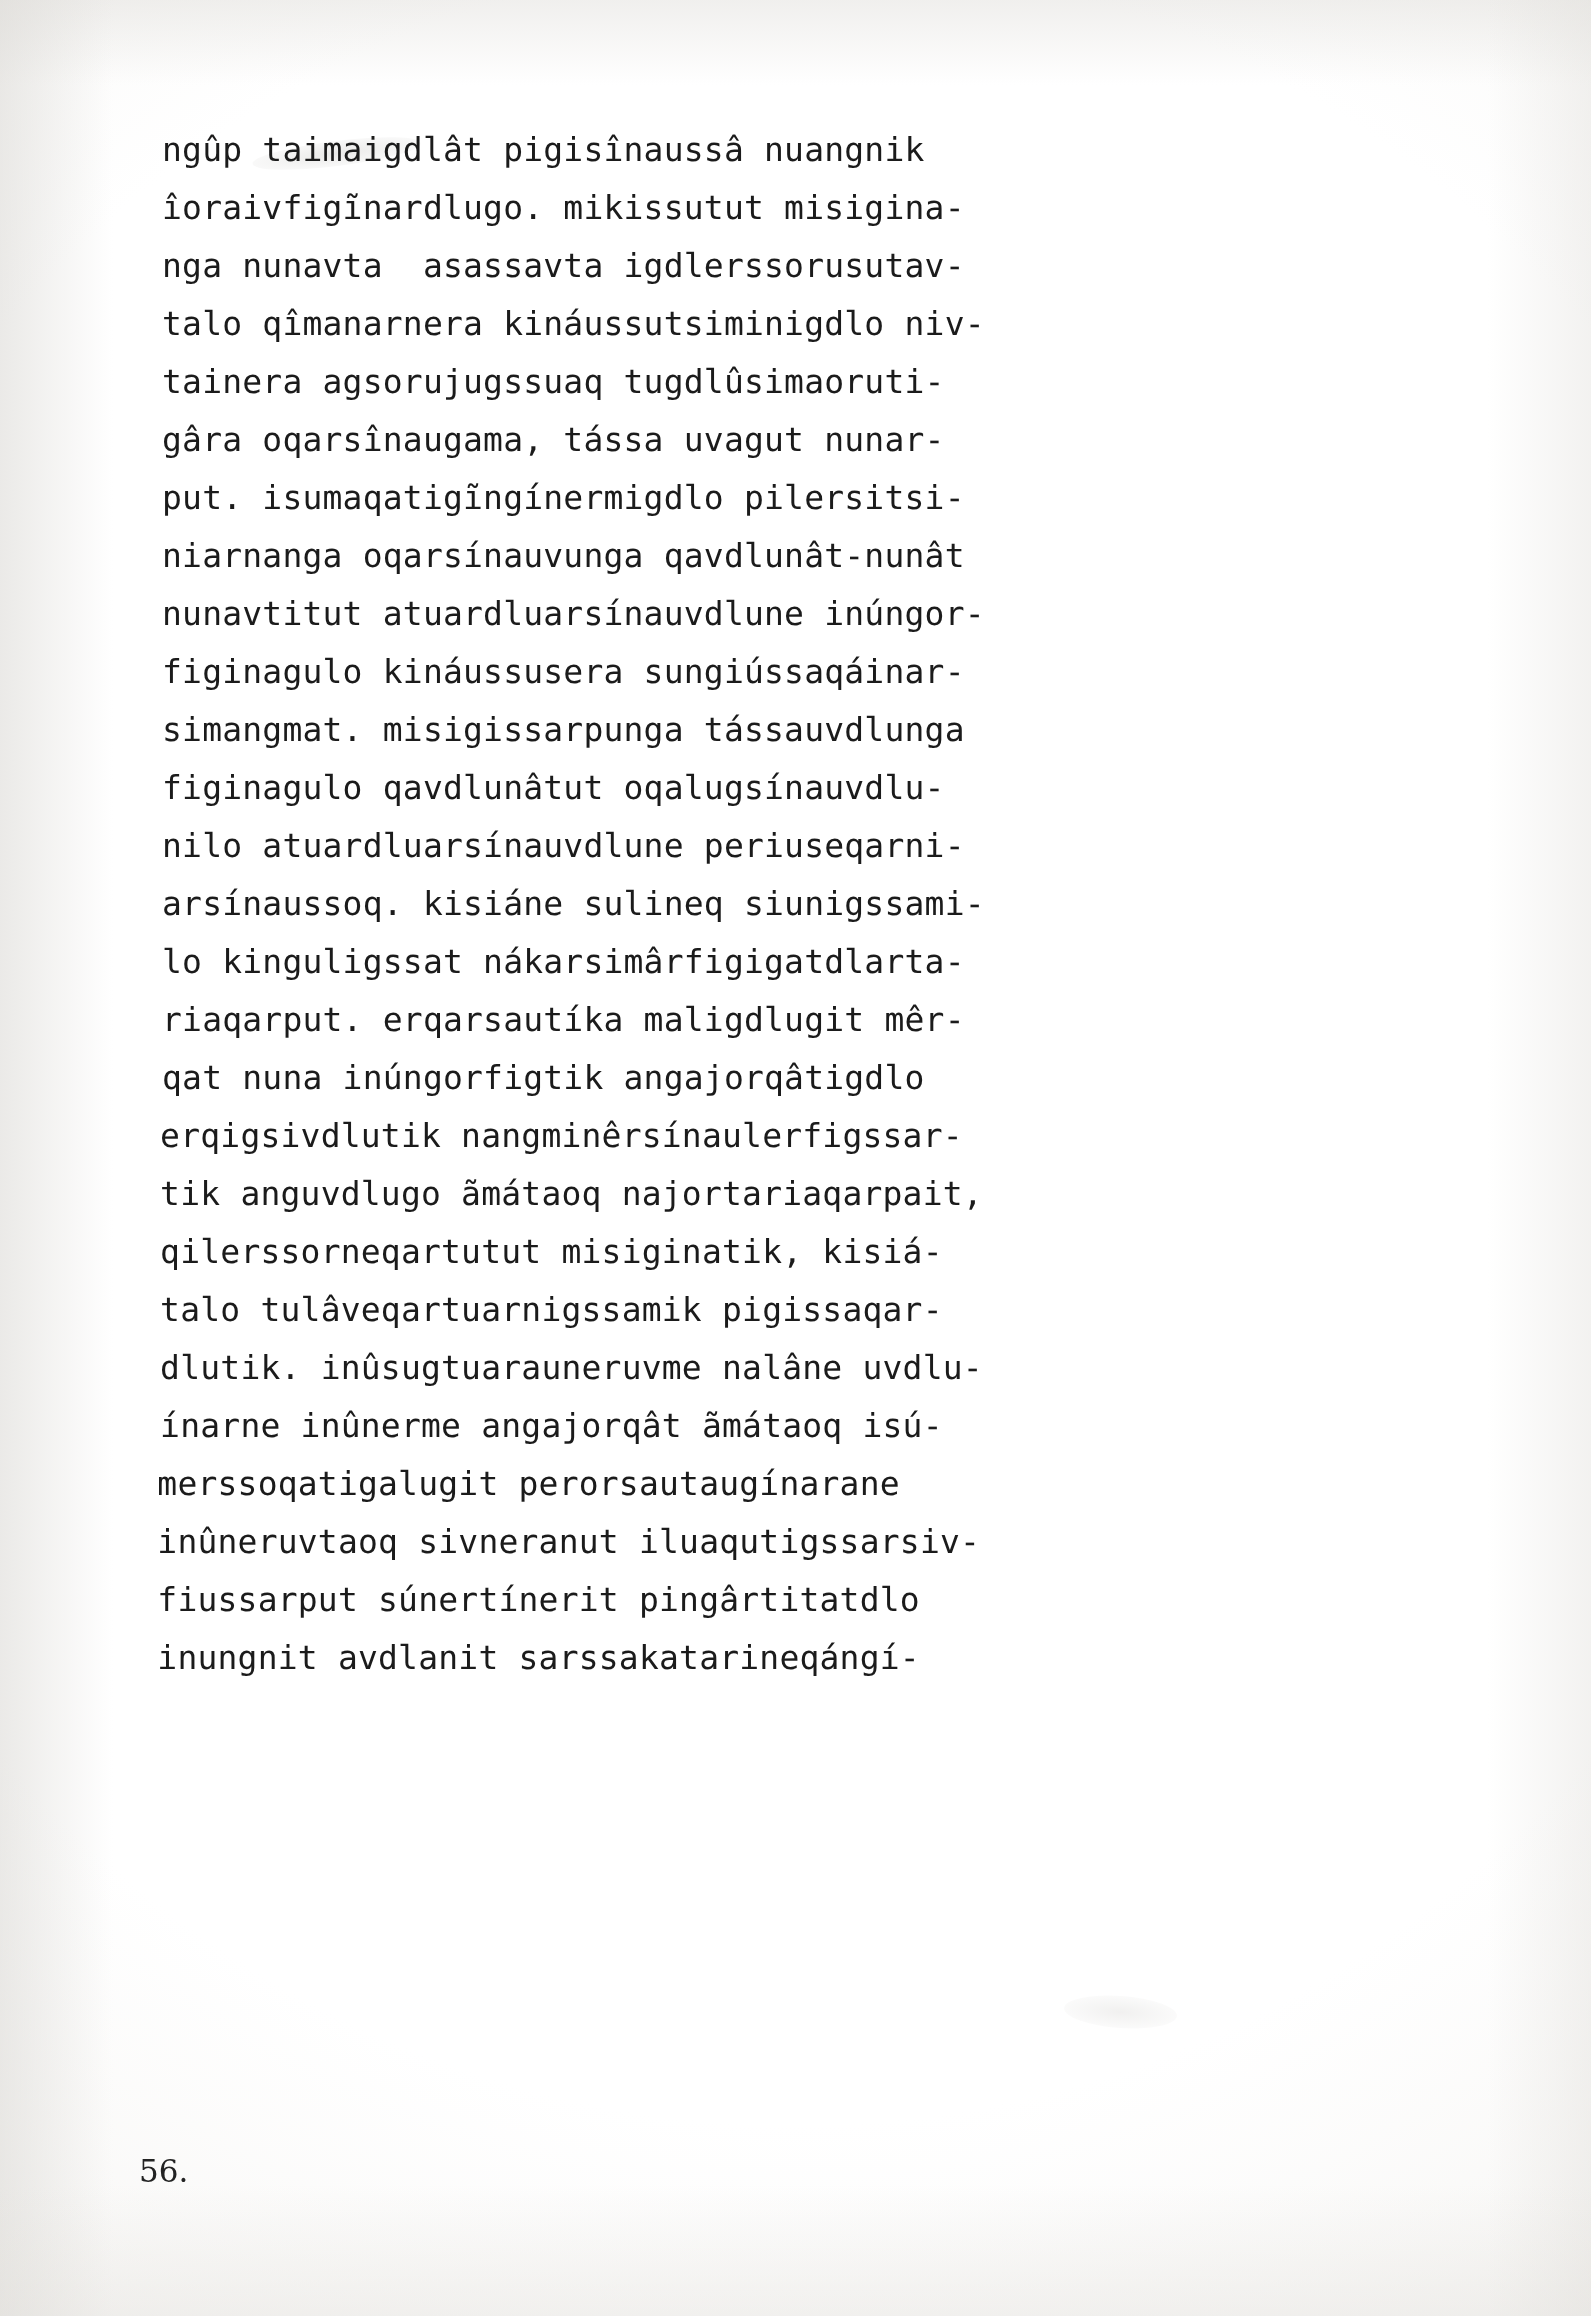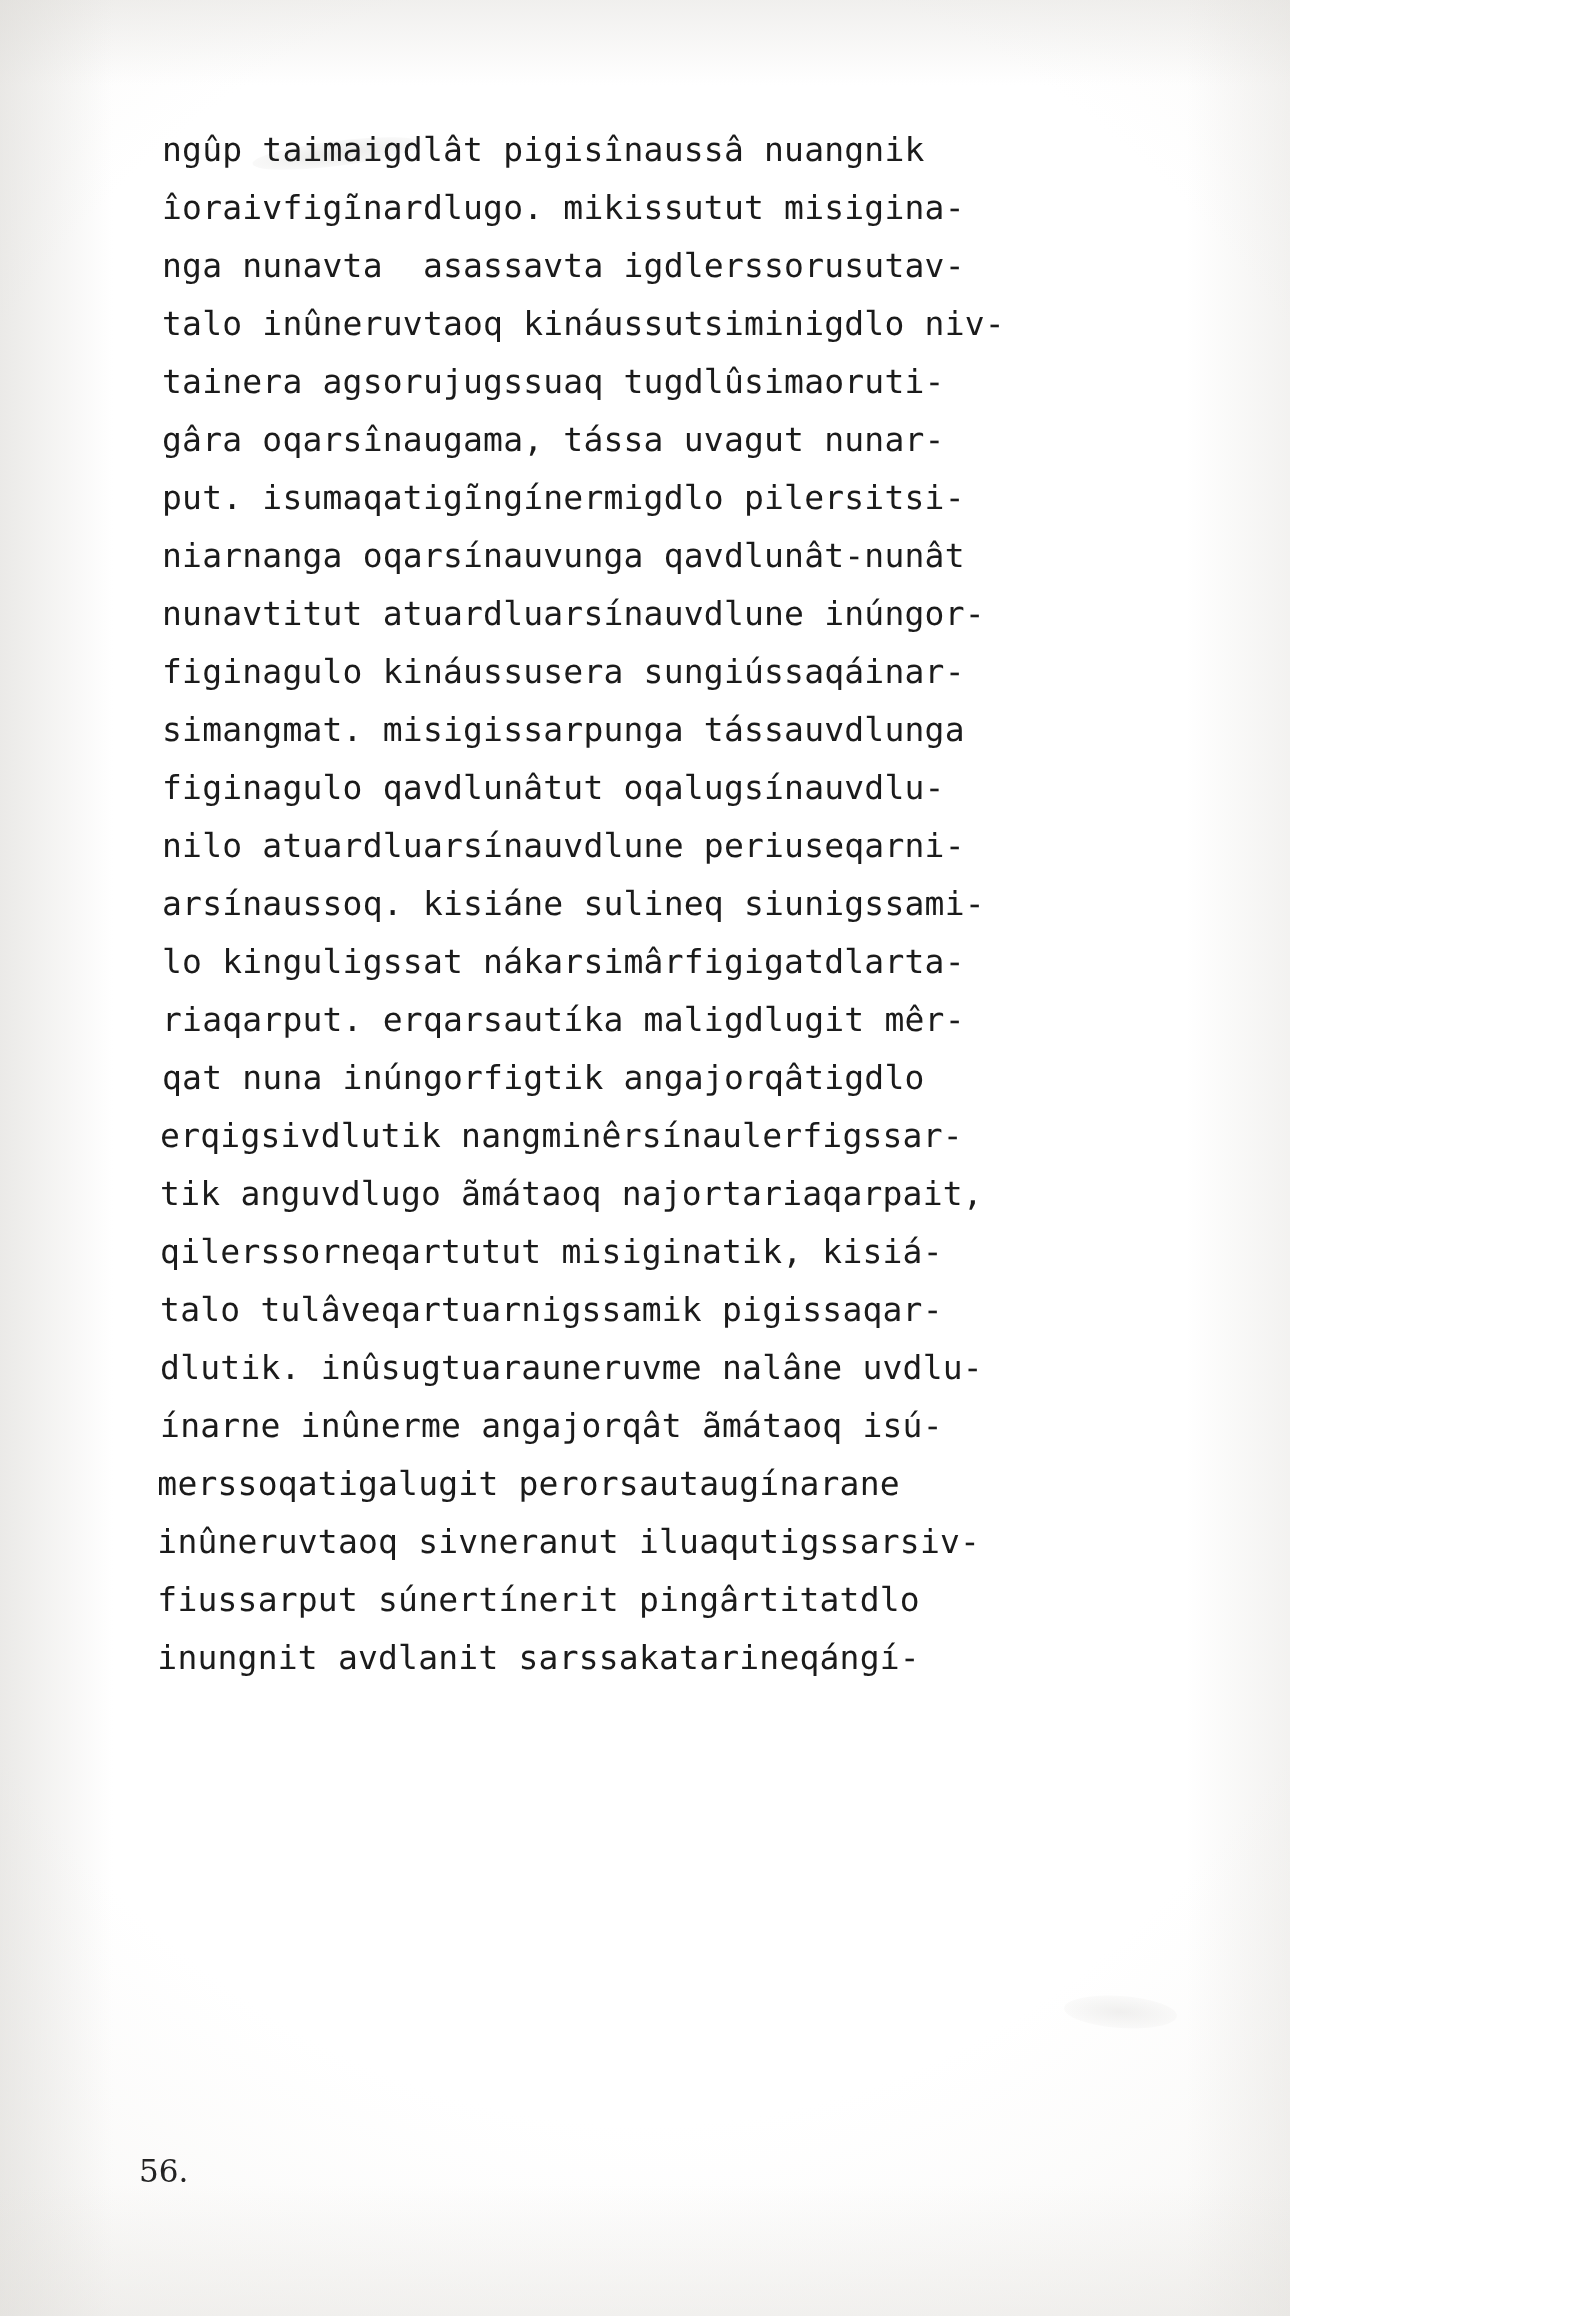--- a/index.html
+++ b/index.html
@@ -2,21 +2,21 @@
 <html style="font-size:15px"><head>
 <meta charset="utf-8">
 <style>
   html, body {
     margin: 0;
     padding: 0;
     background: #ffffff;
   }
   .page {
     position: relative;
-    width: 1290px;
+    width: 1591px;
     height: 2316px;
     background: #fdfdfc;
     overflow: hidden;
     
     background-image:
       radial-gradient(ellipse 120% 85% at 50% 45%, #ffffff 55%, #f6f5f3 80%, #ebeae7 100%);
   }
   
   .scan-shade-left {
     position: absolute;
@@ -106,21 +106,21 @@
   <div class="scan-shade-left"></div>
   <div class="scan-shade-right"></div>
   <div class="scan-shade-bottom"></div>
   <div class="smudge-a"></div>
   <div class="smudge-b"></div>
 
   <div class="textblock">
     <p class="line">ngûp taimaigdlât pigisînaussâ nuangnik</p>
     <p class="line">îoraivfigĩnardlugo. mikissutut misigina-</p>
     <p class="line">nga nunavta  asassavta igdlerssorusutav-</p>
-    <p class="line">talo inûneruvtaoq kináussutsiminigdlo niv-</p>
+    <p class="line">talo qîmanarnera kináussutsiminigdlo niv-</p>
     <p class="line">tainera agsorujugssuaq tugdlûsimaoruti-</p>
     <p class="line">gâra oqarsînaugama, tássa uvagut nunar-</p>
     <p class="line">put. isumaqatigĩngínermigdlo pilersitsi-</p>
     <p class="line">niarnanga oqarsínauvunga qavdlunât-nunât</p>
     <p class="line">nunavtitut atuardluarsínauvdlune inúngor-</p>
     <p class="line">figinagulo kináussusera sungiússaqáinar-</p>
     <p class="line">simangmat. misigissarpunga tássauvdlunga</p>
     <p class="line">figinagulo qavdlunâtut oqalugsínauvdlu-</p>
     <p class="line">nilo atuardluarsínauvdlune periuseqarni-</p>
     <p class="line">arsínaussoq. kisiáne sulineq siunigssami-</p>

